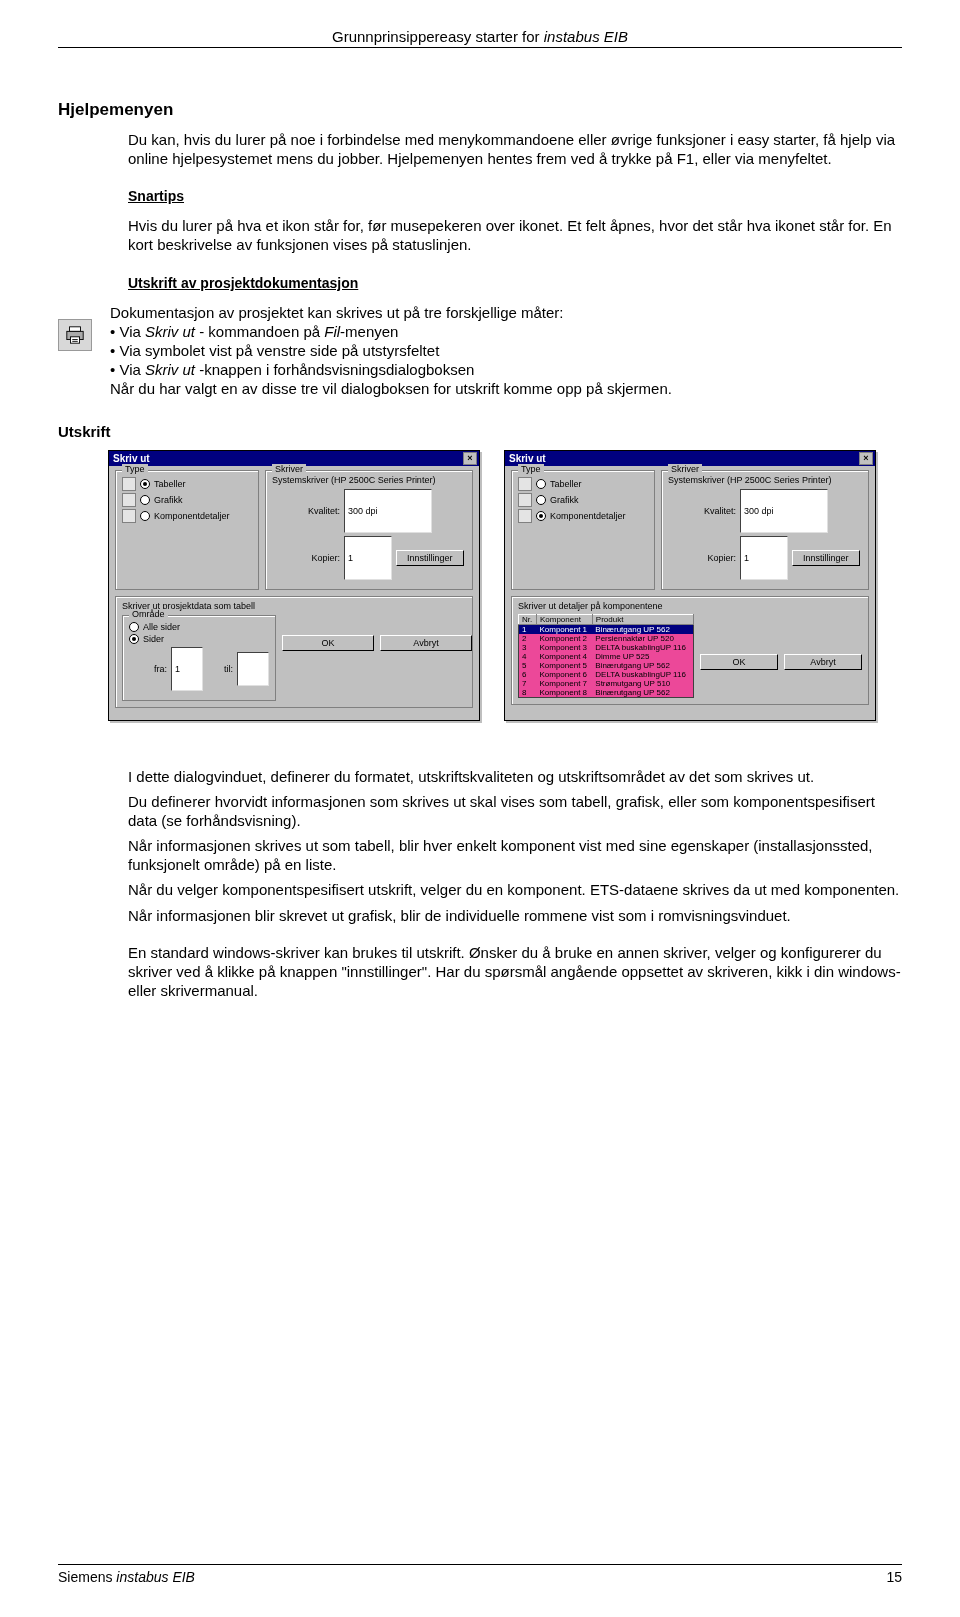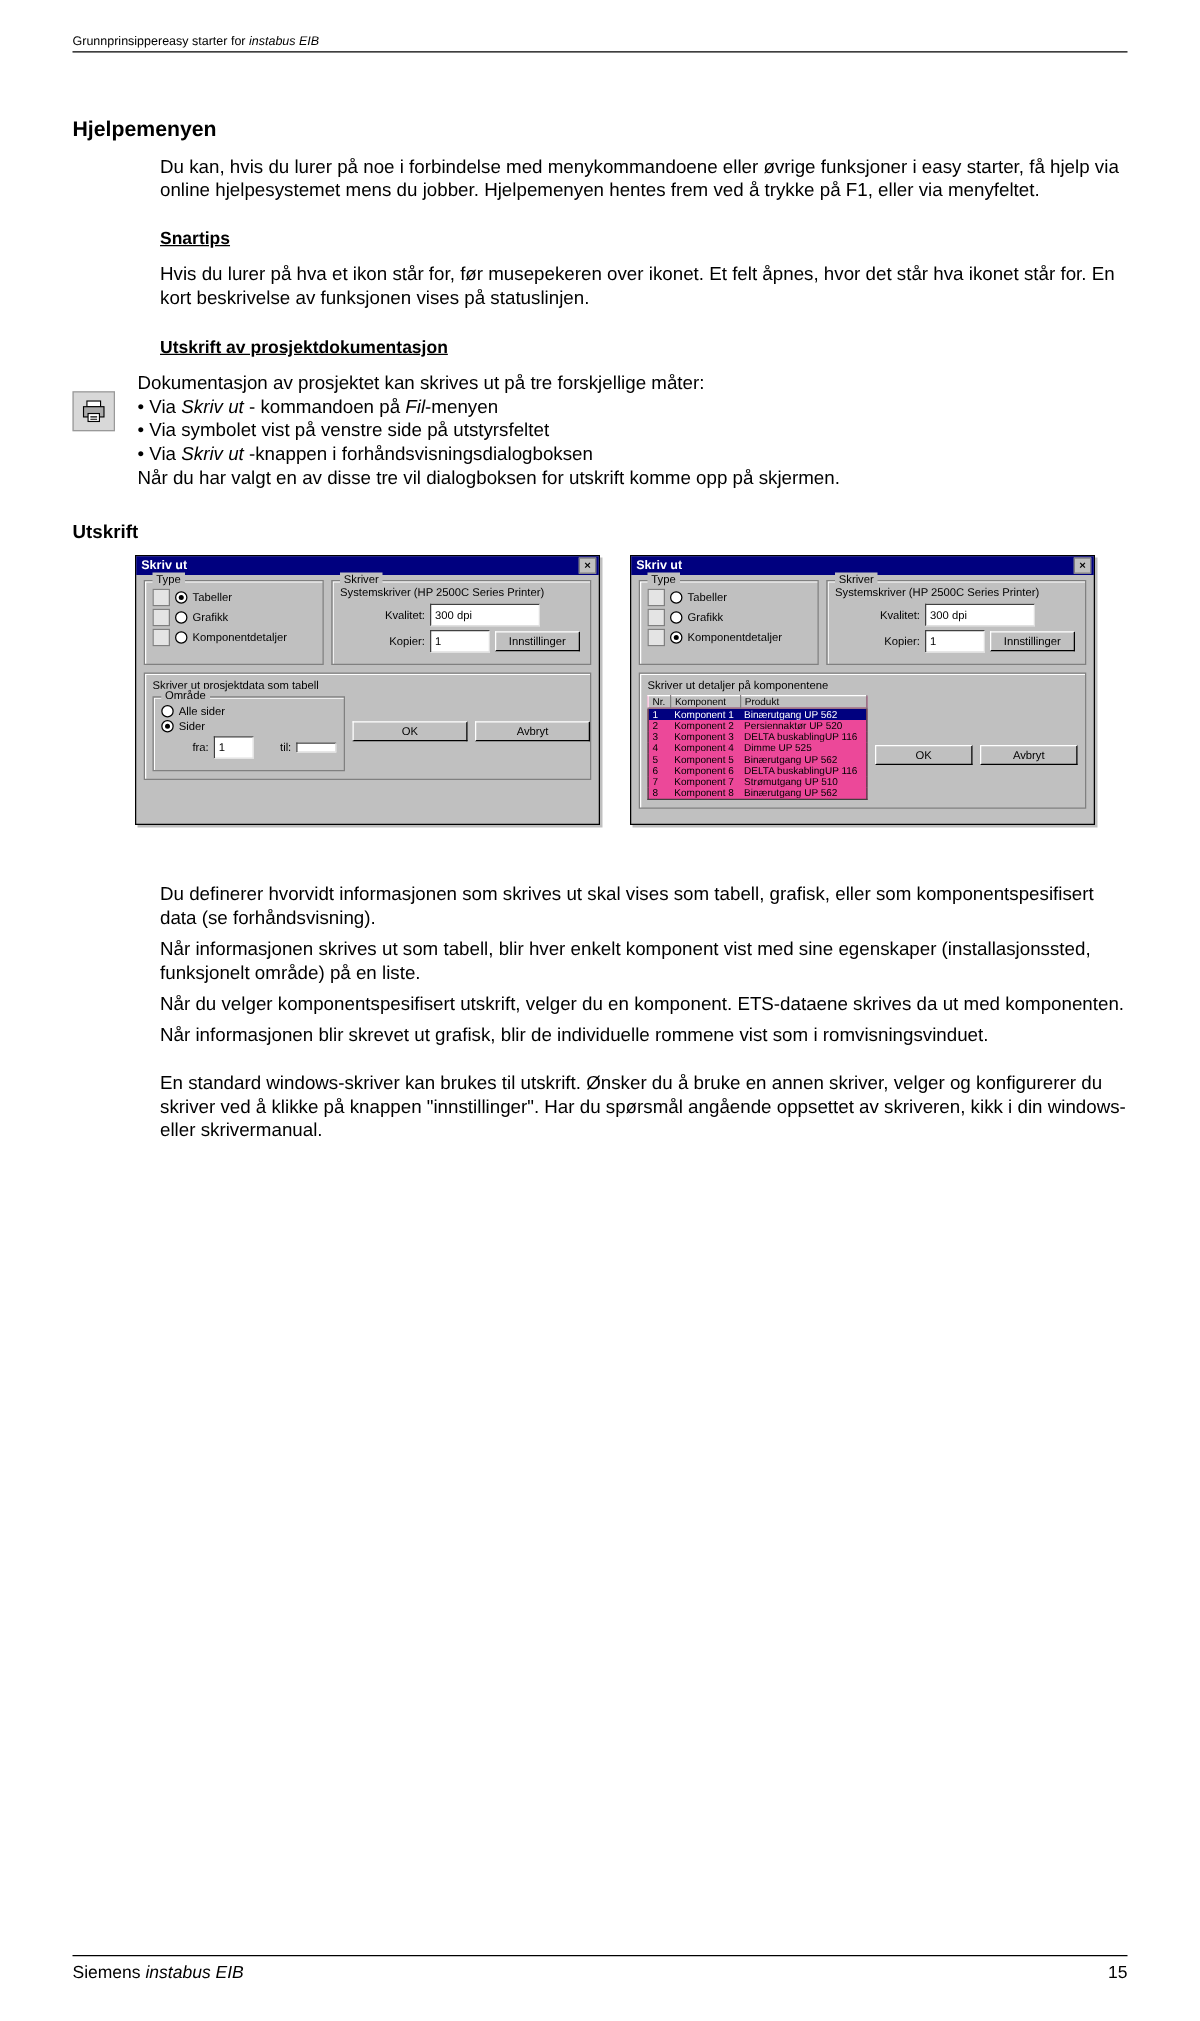--- a/index.html
+++ b/index.html
@@ -12,22 +12,22 @@
   }
   .page {
     width: 960px;
     min-height: 1617px;
     padding: 28px 58px 20px 58px;
     box-sizing: border-box;
     position: relative;
   }
   .header-row {
     display: flex;
-    justify-content: flex-start;
-    font-size: 10px;
+    justify-content: center;
+    font-size: 15px;
     padding-bottom: 2px;
   }
   .header-row .right-h { font-style: normal; }
   .header-row .right-h .italic { font-style: italic; }
   .hr-top, .hr-bot {
     border: 0;
     border-top: 1.3px solid #000;
     margin: 0;
   }
   h2.section-title {
@@ -165,21 +165,21 @@
     align-items: center;
     gap: 4px;
     margin: 3px 0;
   }
   .field-row label { width: 68px; font-size: 9px; text-align: right; }
   .sunken {
     background: #fff;
     border: 1px solid #404040;
     border-right-color: #e0e0e0;
     border-bottom-color: #e0e0e0;
-    padding: 3px 3px;
+    padding: 16px 3px;
     font-size: 9px;
   }
   .drop { width: 80px; }
   .numfield { width: 40px; }
   .btn {
     background: #c0c0c0;
     border: 1px solid #000;
     border-top-color: #fff;
     border-left-color: #fff;
     padding: 2px 10px;
@@ -447,20 +447,21 @@
               <span class="btn" style="width:56px">Avbryt</span>
             </div>
           </div>
         </div>
       </div>
     </div>
 
   </div>
 
   <div class="indent-block" style="margin-top:46px">
+    <p>I dette dialogvinduet, definerer du formatet, utskriftskvaliteten og utskriftsområdet av det som skrives ut.</p>
     <p style="margin-top:0">Du definerer hvorvidt informasjonen som skrives ut skal vises som tabell, grafisk, eller som komponentspesifisert data (se forhåndsvisning).</p>
     <p style="margin-top:0">Når informasjonen skrives ut som tabell, blir hver enkelt komponent vist med sine egenskaper (installasjonssted, funksjonelt område) på en liste.</p>
     <p style="margin-top:0">Når du velger komponentspesifisert utskrift, velger du en komponent. ETS-dataene skrives da ut med komponenten.</p>
     <p style="margin-top:0">Når informasjonen blir skrevet ut grafisk, blir de individuelle rommene vist som i romvisningsvinduet.</p>
     <p style="margin-top:18px">En standard windows-skriver kan brukes til utskrift. Ønsker du å bruke en annen skriver, velger og konfigurerer du skriver ved å klikke på knappen "innstillinger". Har du spørsmål angående oppsettet av skriveren, kikk i din windows- eller skrivermanual.</p>
   </div>
 
   <div class="footer">
     <hr class="hr-bot">
     <div class="footer-row">

